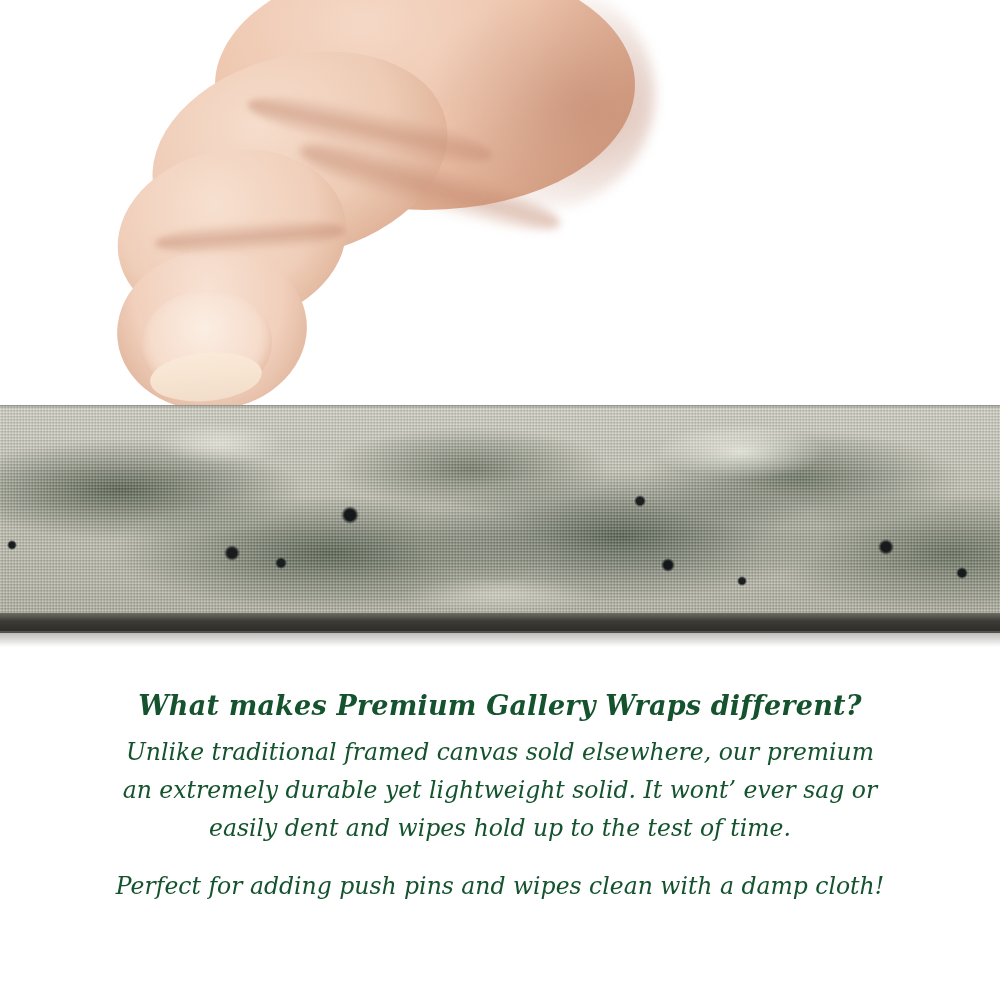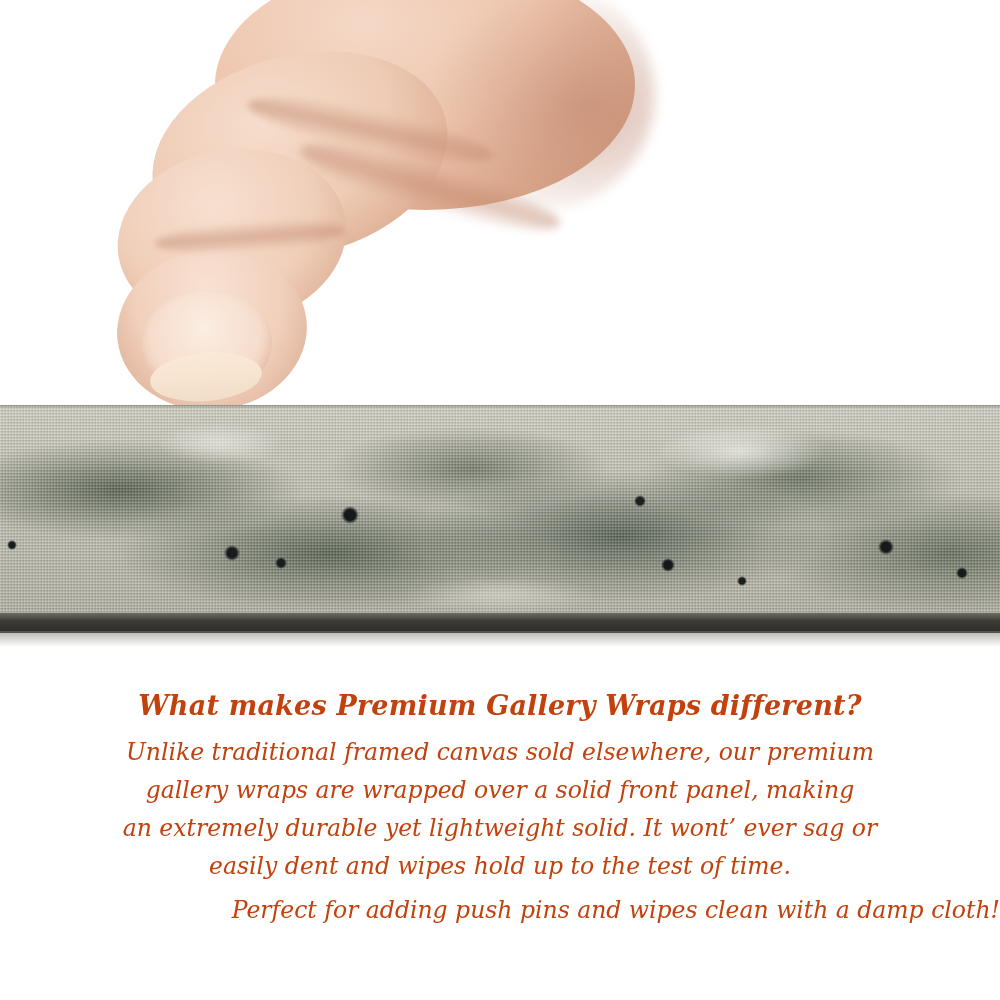--- a/index.html
+++ b/index.html
@@ -214,38 +214,37 @@
     background: linear-gradient(180deg, rgba(120,118,110,.55) 0%, rgba(255,255,255,0) 100%);
   }
 
   
   .caption {
     position: absolute;
     left: 0;
     top: 690px;
     width: 1000px;
     text-align: center;
-    color: #c2410c;
+    color: #14532d;
     font-family: "DejaVu Serif", serif;
     font-style: italic;
   }
   .caption-heading {
     font-size: 27px;
     font-weight: 700;
     letter-spacing: .2px;
     margin-bottom: 12px;
   }
   .caption-line {
     font-size: 23.5px;
     line-height: 38px;
     font-weight: 400;
   }
   .caption-last {
-    margin-top: 6px;
-    text-align: right;
+    margin-top: 20px;
   }
 </style>
 </head>
 <body>
 
 <div class="page">
 
   <div class="photo">
 
     <div class="hand">
@@ -268,19 +267,18 @@
       <div class="canvas-hilite"></div>
       <div class="strip-top-line"></div>
     </div>
     <div class="canvas-edge"></div>
     <div class="canvas-edge-shadow"></div>
   </div>
 
   <div class="caption">
     <div class="caption-heading">What makes Premium Gallery Wraps different?</div>
     <div class="caption-line">Unlike traditional framed canvas sold elsewhere, our premium</div>
-    <div class="caption-line">gallery wraps are wrapped over a solid front panel, making</div>
     <div class="caption-line">an extremely durable yet lightweight solid. It wont’ ever sag or</div>
     <div class="caption-line">easily dent and wipes hold up to the test of time.</div>
     <div class="caption-line caption-last">Perfect for adding push pins and wipes clean with a damp cloth!</div>
   </div>
 
 </div>
 
 </body></html>

